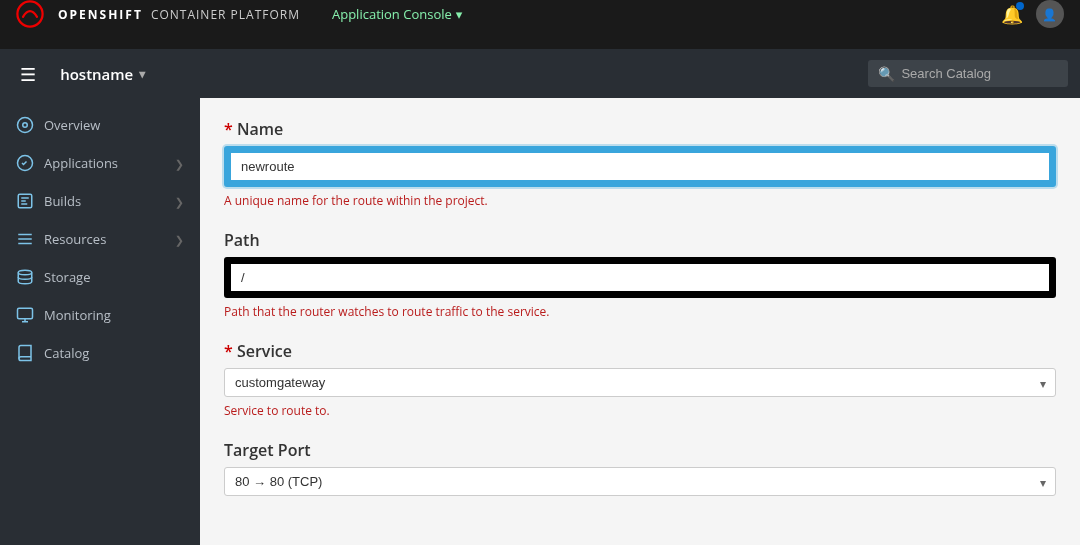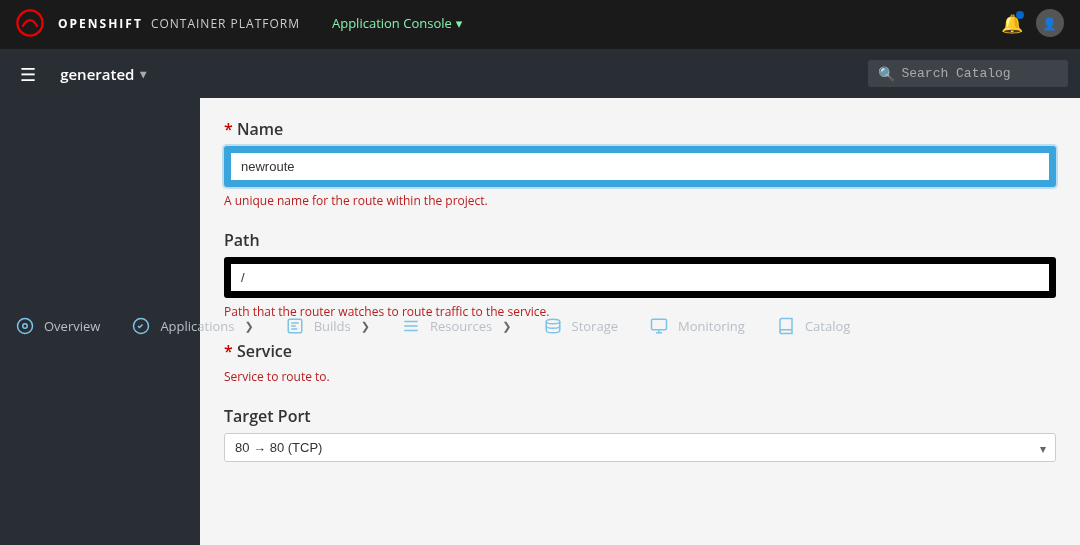--- a/index.html
+++ b/index.html
@@ -3,22 +3,22 @@
   <meta charset="utf-8">
   <style>
     * { box-sizing: border-box; margin: 0; padding: 0; }
     body { font-family: 'Open Sans', Arial, sans-serif; font-size: 13px; background: #f5f5f5; }
 
     
     .top-navbar {
       background: #1a1a1a;
       height: 49px;
       display: flex;
-      align-items: flex-end;
-      padding: 12px 16px;
+      align-items: flex-start;
+      padding: 0 16px;
       justify-content: space-between;
       color: #fff;
     }
     .top-navbar-left {
       display: flex;
       align-items: center;
       gap: 12px;
     }
     .brand {
       display: flex;
@@ -116,37 +116,36 @@
       color: #aaa;
       font-size: 14px;
     }
     .search-input-nav {
       background: transparent;
       border: none;
       outline: none;
       color: #ccc;
       font-size: 13px;
       width: 100%;
-      font-family: Liberation Mono, monospace;
     }
     .search-input-nav::placeholder { color: #aaa; }
 
     
     .layout {
       display: flex;
       height: calc(100vh - 98px);
     }
 
     
     .sidebar {
       background: #292e34;
       width: 200px;
       min-width: 200px;
       display: flex;
-      flex-direction: row;
+      flex-direction: column;
       padding-top: 8px;
     }
     .sidebar-item {
       display: flex;
       align-items: center;
       gap: 10px;
       padding: 10px 16px;
       color: #b8bfc7;
       cursor: pointer;
       font-size: 13px;
@@ -276,21 +275,21 @@
     </div>
     <div class="user-avatar">
       <span>👤</span>
     </div>
   </div>
 </div>
 
 <div class="secondary-navbar">
   <div class="hamburger">☰</div>
   <div class="project-selector">
-    <span>generated</span>
+    <span>hostname</span>
     <span class="project-caret">▾</span>
   </div>
   <div class="search-container">
     <span class="search-icon-nav">🔍</span>
     <input class="search-input-nav" type="text" placeholder="Search Catalog" style="">
   </div>
 </div>
 
 <div class="layout">
 
@@ -381,20 +380,25 @@
 
 
     <div class="form-group">
       <label class="form-label">Path</label>
       <input class="form-control" type="text" value="/" style="">
       <div class="form-help">Path that the router watches to route traffic to the service.</div>
     </div>
 
     <div class="form-group">
       <label class="form-label required">Service</label>
+      <div class="select-wrapper">
+        <select class="form-select">
+          <option>customgateway</option>
+        </select>
+      </div>
       <div class="form-help">Service to route to.</div>
     </div>
 
     <div class="form-group">
       <label class="form-label">Target Port</label>
       <div class="select-wrapper">
         <select class="form-select">
           <option>80 → 80 (TCP)</option>
         </select>
       </div>

